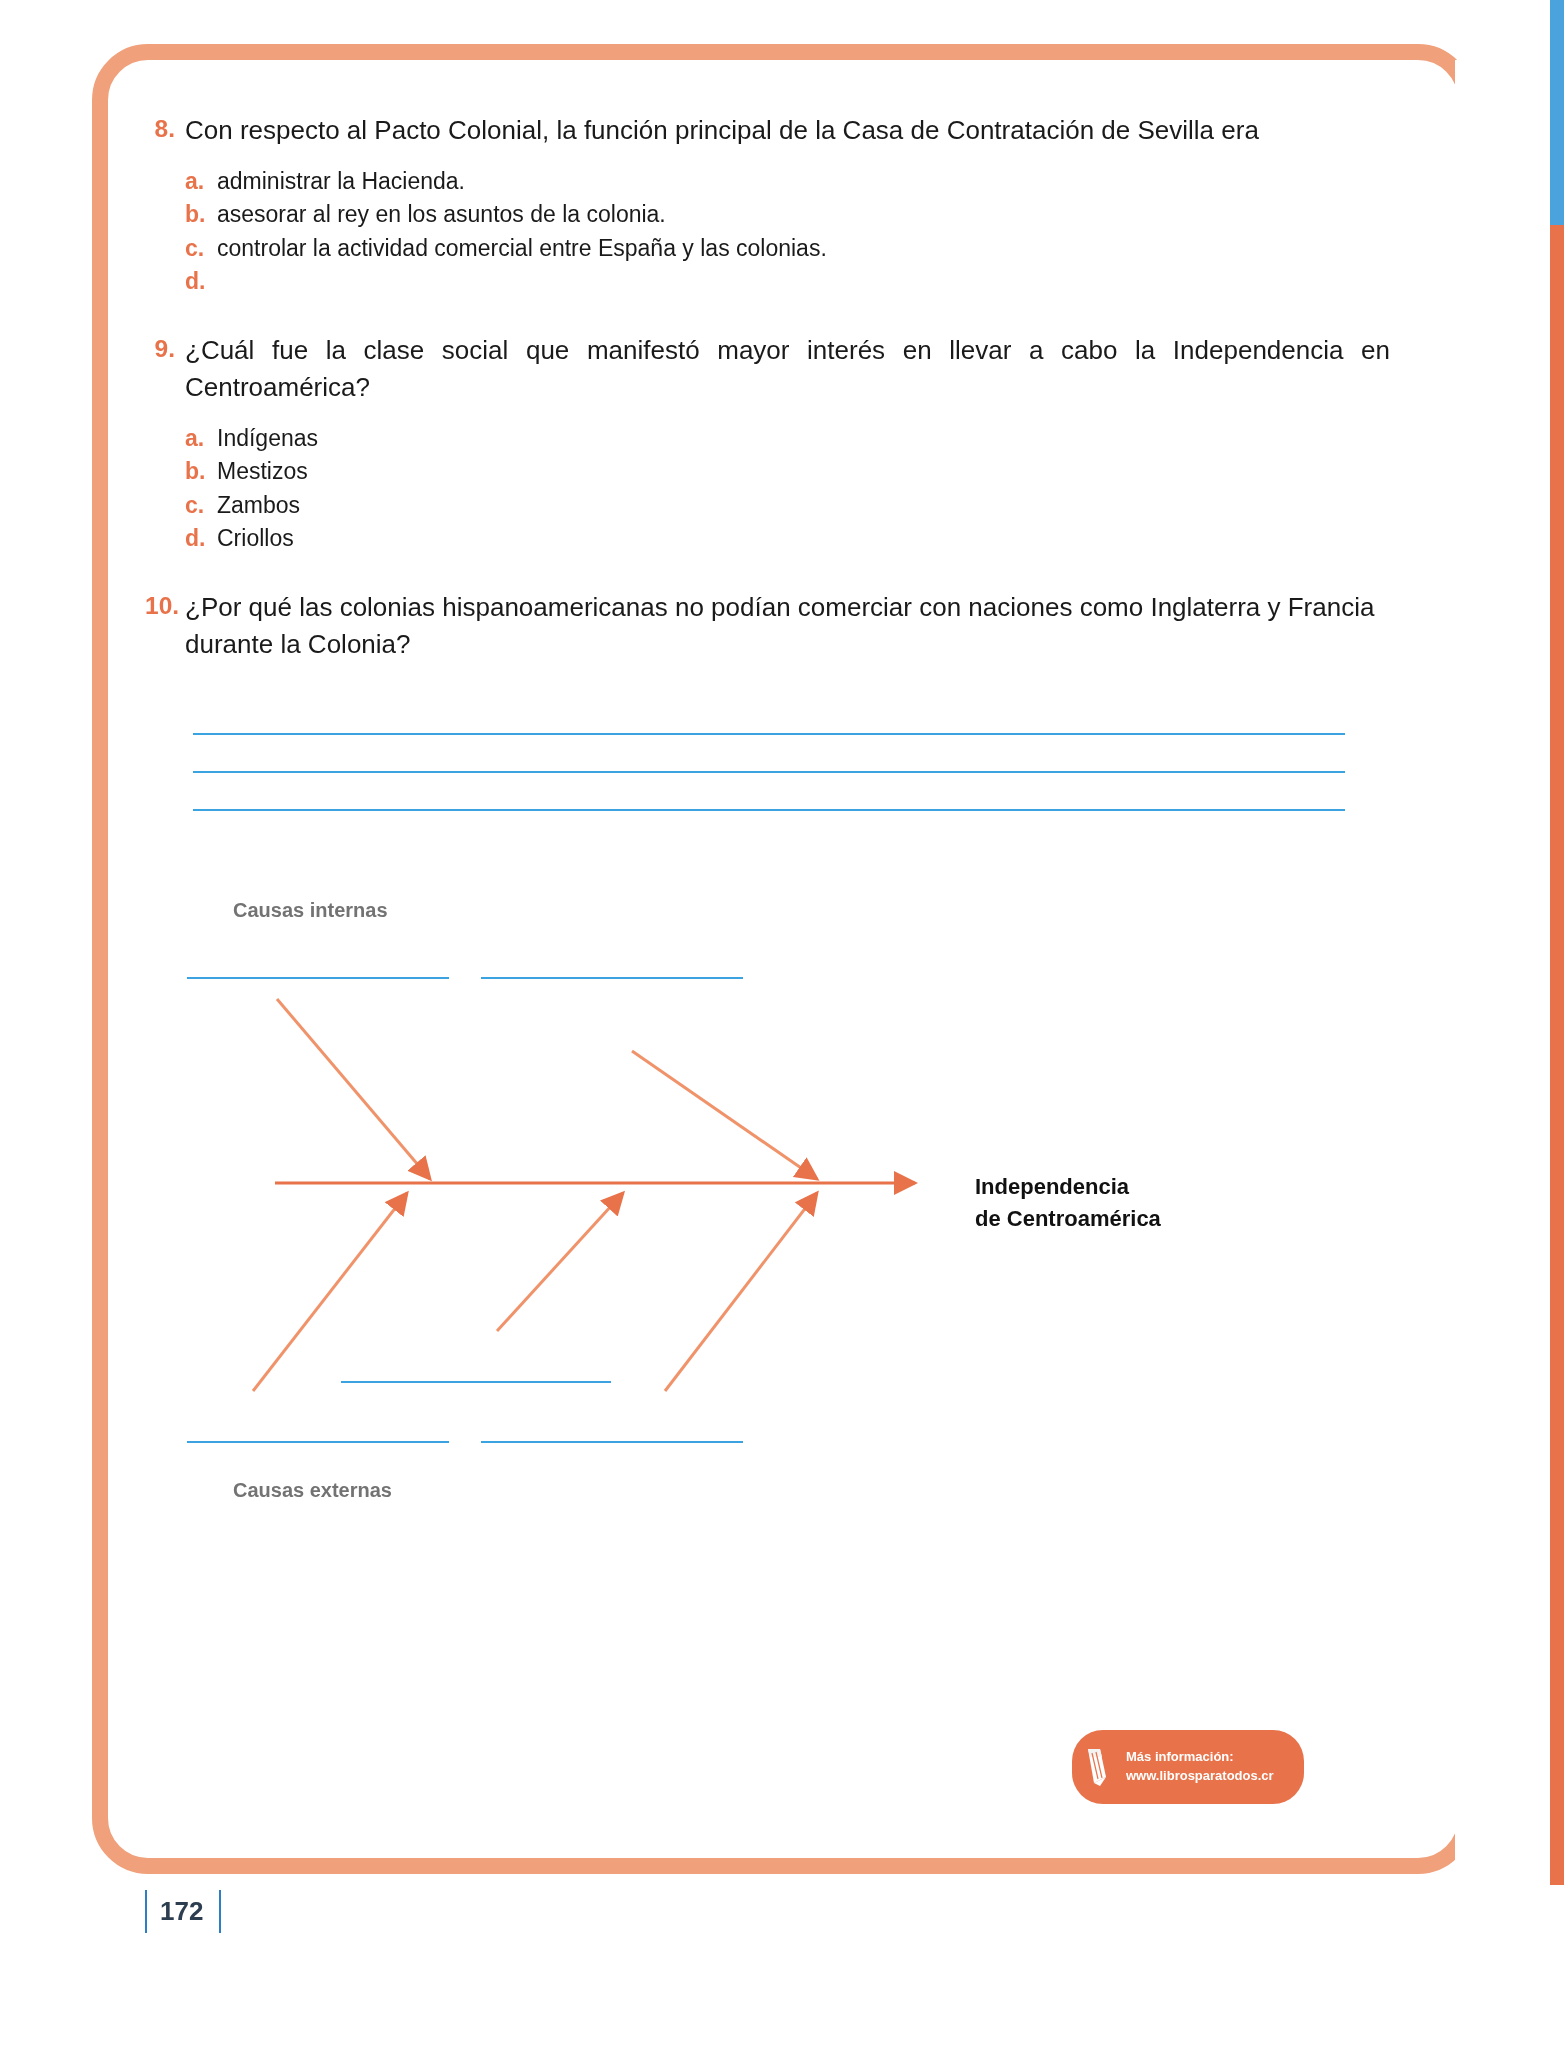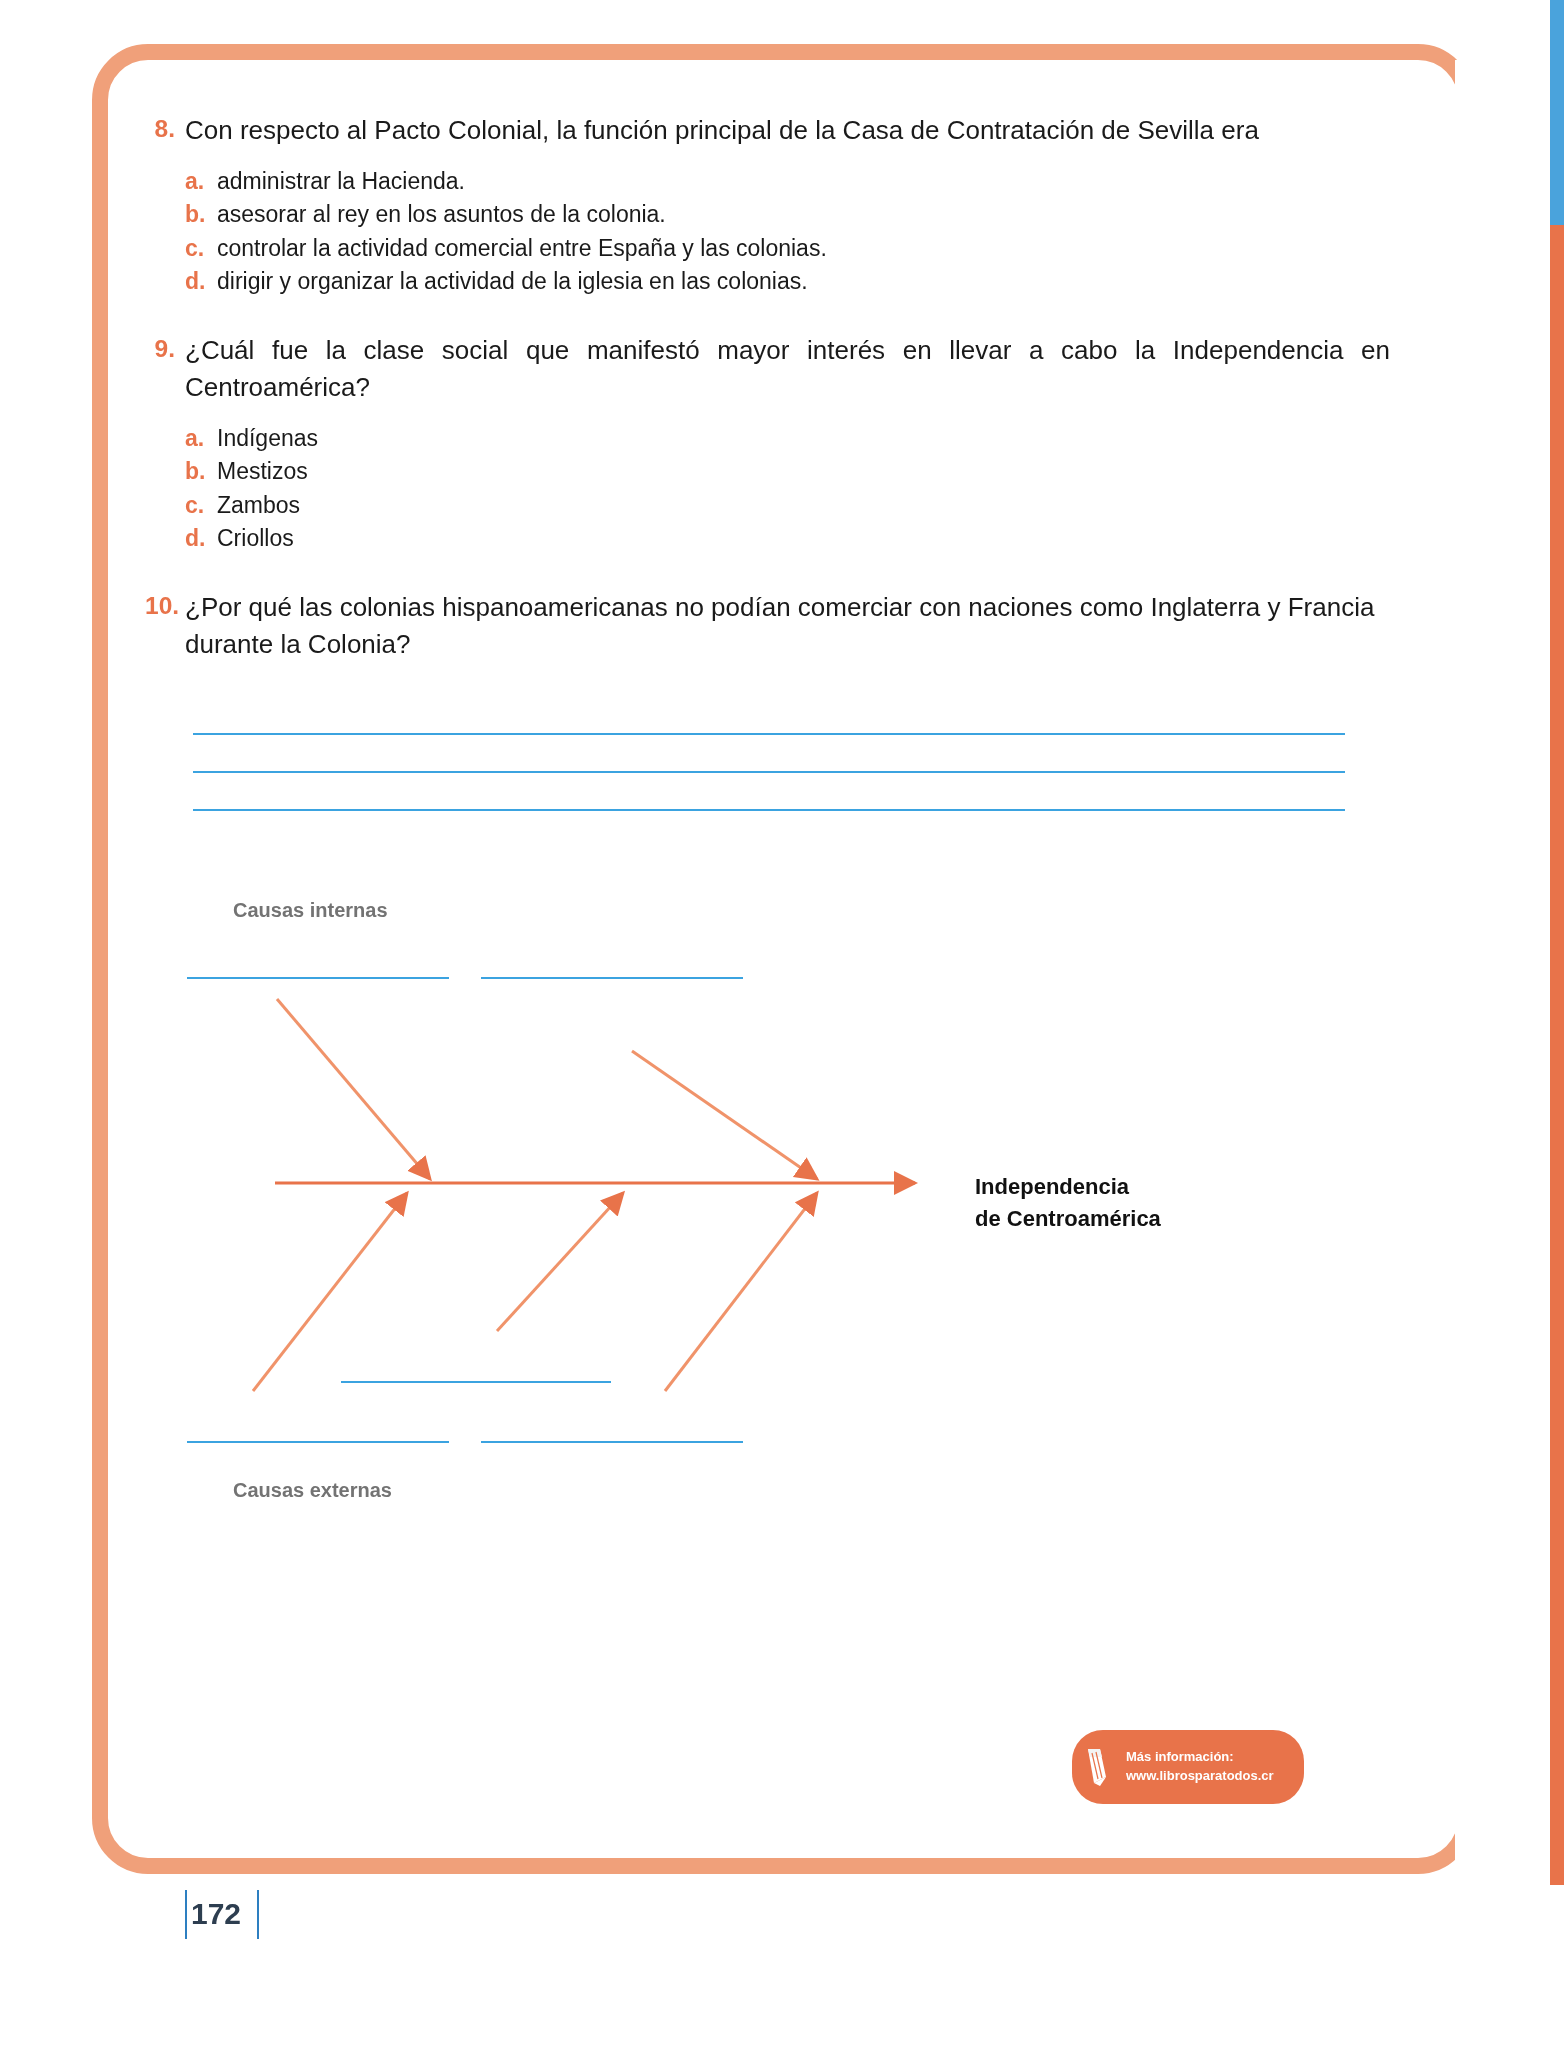--- a/index.html
+++ b/index.html
@@ -190,26 +190,25 @@
     position: absolute;
     left: 145px;
     top: 1890px;
     display: flex;
     align-items: center;
   }
   .page-num-box {
     border: 2.5px solid #2d7fc1;
     border-top: none;
     border-bottom: none;
-    padding: 4px 16px 4px 4px;
+    padding: 4px 16px 4px 13px;
     color: #2d3e50;
-    font-size: 30px;
+    font-size: 26px;
     font-weight: bold;
     line-height: 1.35;
-    margin-left: 40px;
   }
   .footer-text {
     margin-left: 22px;
     font-size: 17.5px;
     font-weight: bold;
     color: #222;
   }
 </style>
 </head>
 <body>
@@ -234,21 +233,20 @@
     <div class="option">
       <span class="opt-letter">b.</span>
       <span class="opt-text">asesorar al rey en los asuntos de la colonia.</span>
     </div>
     <div class="option">
       <span class="opt-letter">c.</span>
       <span class="opt-text">controlar la actividad comercial entre España y las colonias.</span>
     </div>
     <div class="option">
       <span class="opt-letter">d.</span>
-      <span class="opt-text">dirigir y organizar la actividad de la iglesia en las colonias.</span>
     </div>
   </div>
 
   <div class="spacer-34"></div>
 
   <div class="question">
     <div class="q-num">9.</div>
     <div class="q-text q-just">¿Cuál fue la clase social que manifestó mayor interés en llevar a cabo la Independencia en Centroamérica?</div>
   </div>
   <div class="options">

